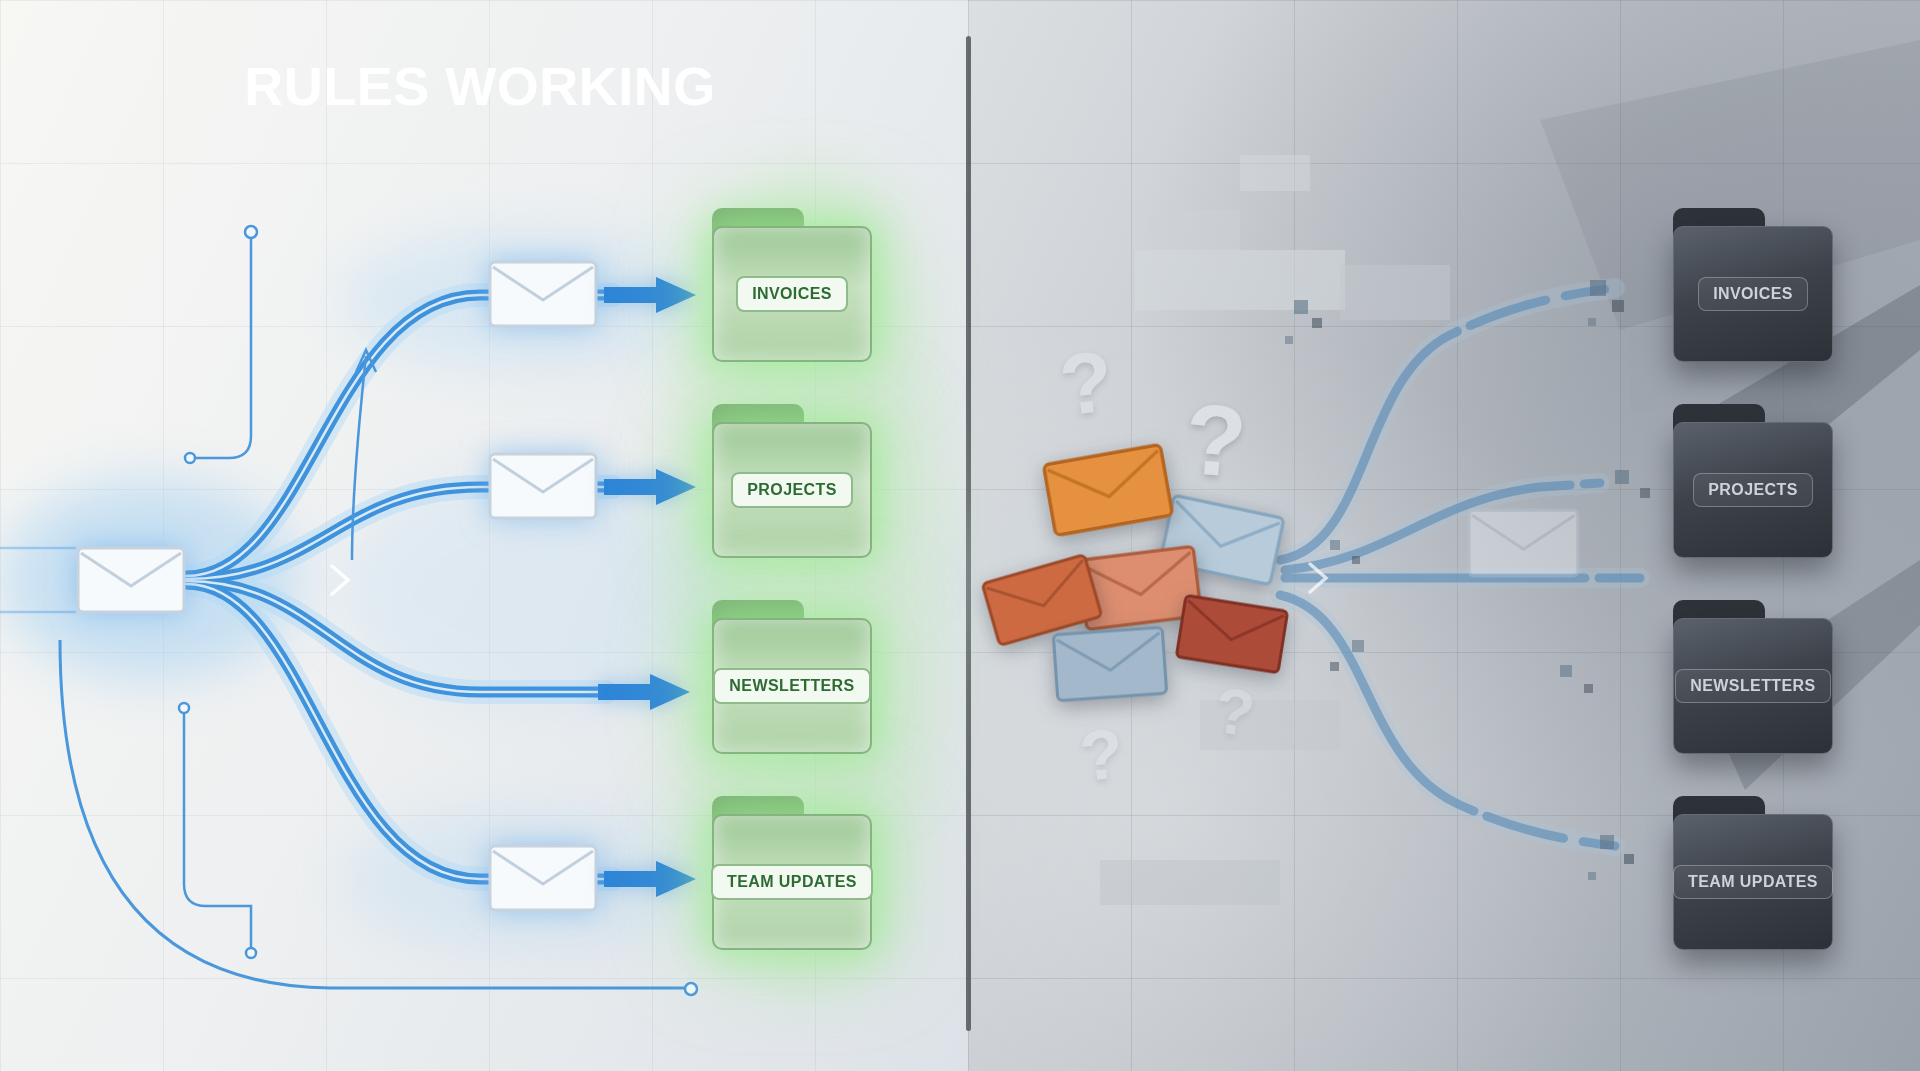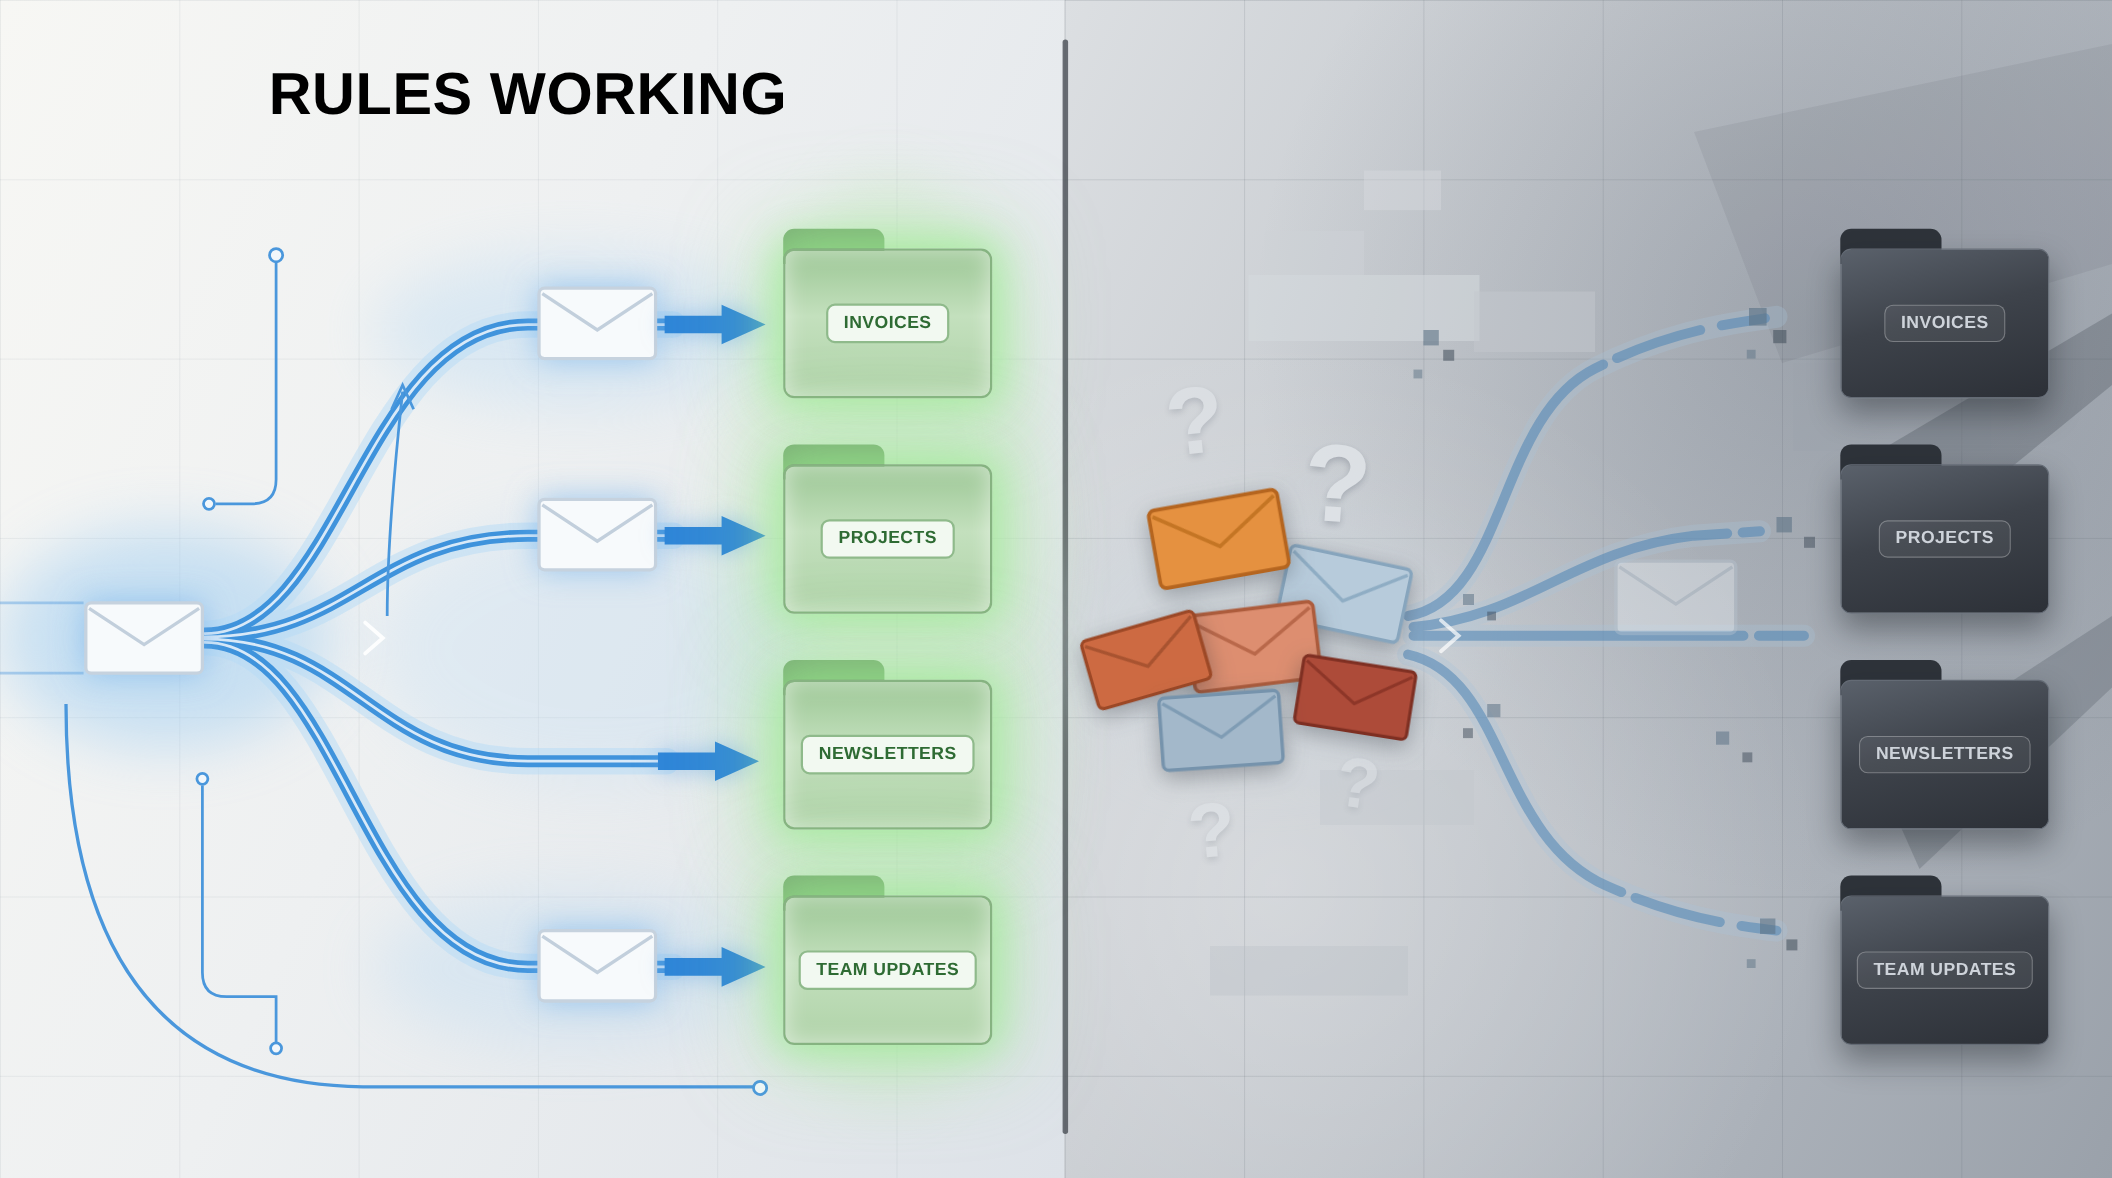--- a/index.html
+++ b/index.html
@@ -29,21 +29,21 @@
   }
   .divider{
     position:absolute;left:966px;top:36px;width:5px;height:995px;
     background:#51565d;border-radius:3px;opacity:.85;
   }
   
   .title{
     position:absolute;top:54px;height:64px;line-height:64px;text-align:center;
     font-size:54px;font-weight:bold;letter-spacing:.5px;white-space:nowrap;
   }
-  .title.green{left:130px;width:700px;color:#000000;}
+  .title.green{left:130px;width:700px;color:#ffffff;}
   .title.orange{left:1085px;width:710px;color:#c2491b;}
   
   svg.art{position:absolute;left:0;top:0;width:1920px;height:1071px;}
   
   .env{position:absolute;}
   .env svg{width:100%;height:100%;display:block;}
   .env.white{filter:drop-shadow(0 0 14px rgba(110,175,235,.6));}
   .env.white rect{fill:#f7fafc;stroke:#c6d2de;stroke-width:3;}
   .env.white path{stroke:#c2cfdc;stroke-width:3;fill:none;}
   .env.ghost{opacity:.38;filter:none;}
@@ -60,21 +60,21 @@
   .env.darkred path{stroke:#8d3628;stroke-width:3;fill:none;}
   .env.rust rect{fill:#cd6a42;stroke:#9c4826;stroke-width:3;}
   .env.rust path{stroke:#a85330;stroke-width:3;fill:none;}
   .env.bluegray rect{fill:#a3b8ca;stroke:#7693ac;stroke-width:3;}
   .env.bluegray path{stroke:#7f9cb4;stroke-width:3;fill:none;}
   
   .arrow{position:absolute;width:94px;height:42px;filter:drop-shadow(0 0 10px rgba(90,160,230,.5));}
   .arrow svg{width:100%;height:100%;display:block;}
   .arrow path{fill:#2f86d8;}
   
-  .folder{position:absolute;width:190px;height:154px;}
+  .folder{position:absolute;width:160px;height:154px;}
   .folder .tab{position:absolute;top:0;left:0;width:92px;height:32px;border-radius:10px 10px 0 0;}
   .folder .fbody{
     position:absolute;top:18px;left:0;right:0;bottom:0;border-radius:10px;
     display:flex;align-items:center;justify-content:center;
   }
   .folder .flabel{
     font-size:16px;font-weight:bold;letter-spacing:.4px;
     padding:7px 14px;border-radius:8px;white-space:nowrap;
   }
   .folder.green .tab{background:#79a874;}

